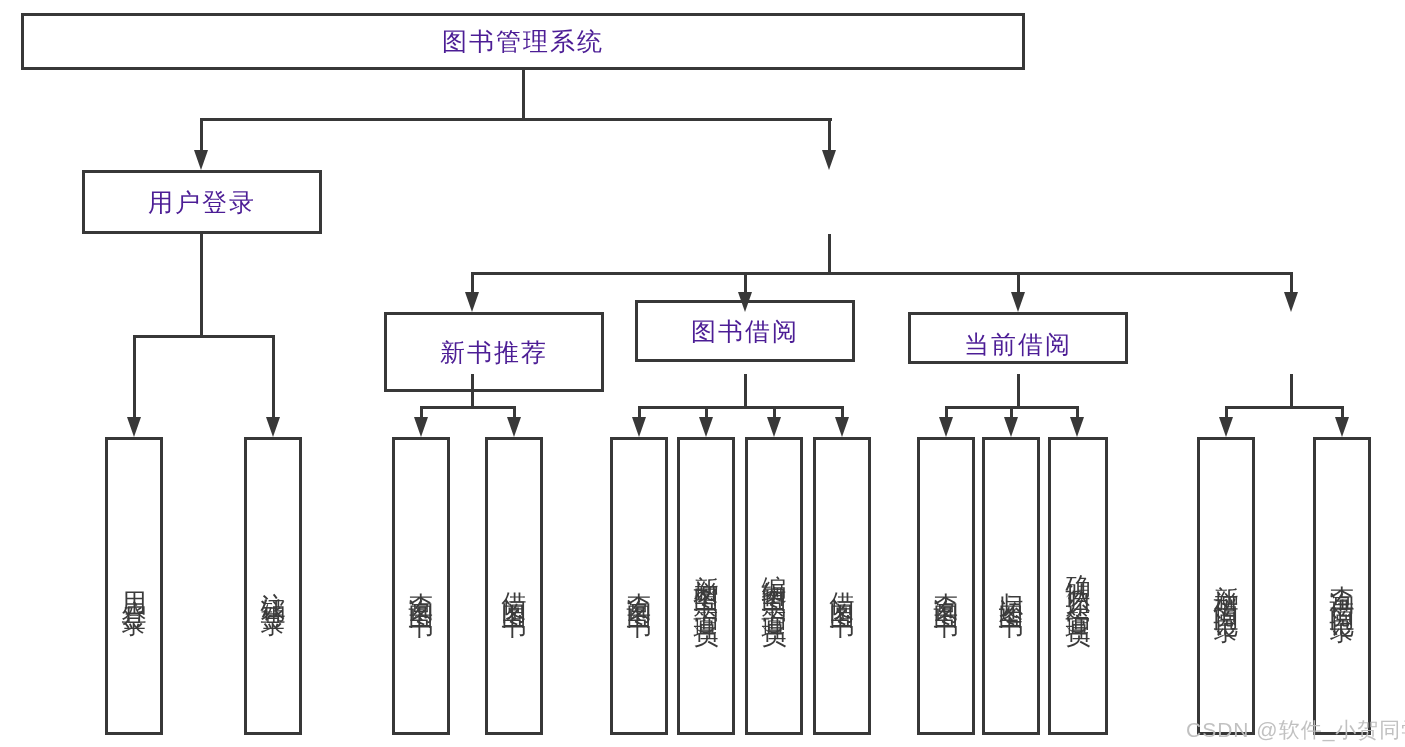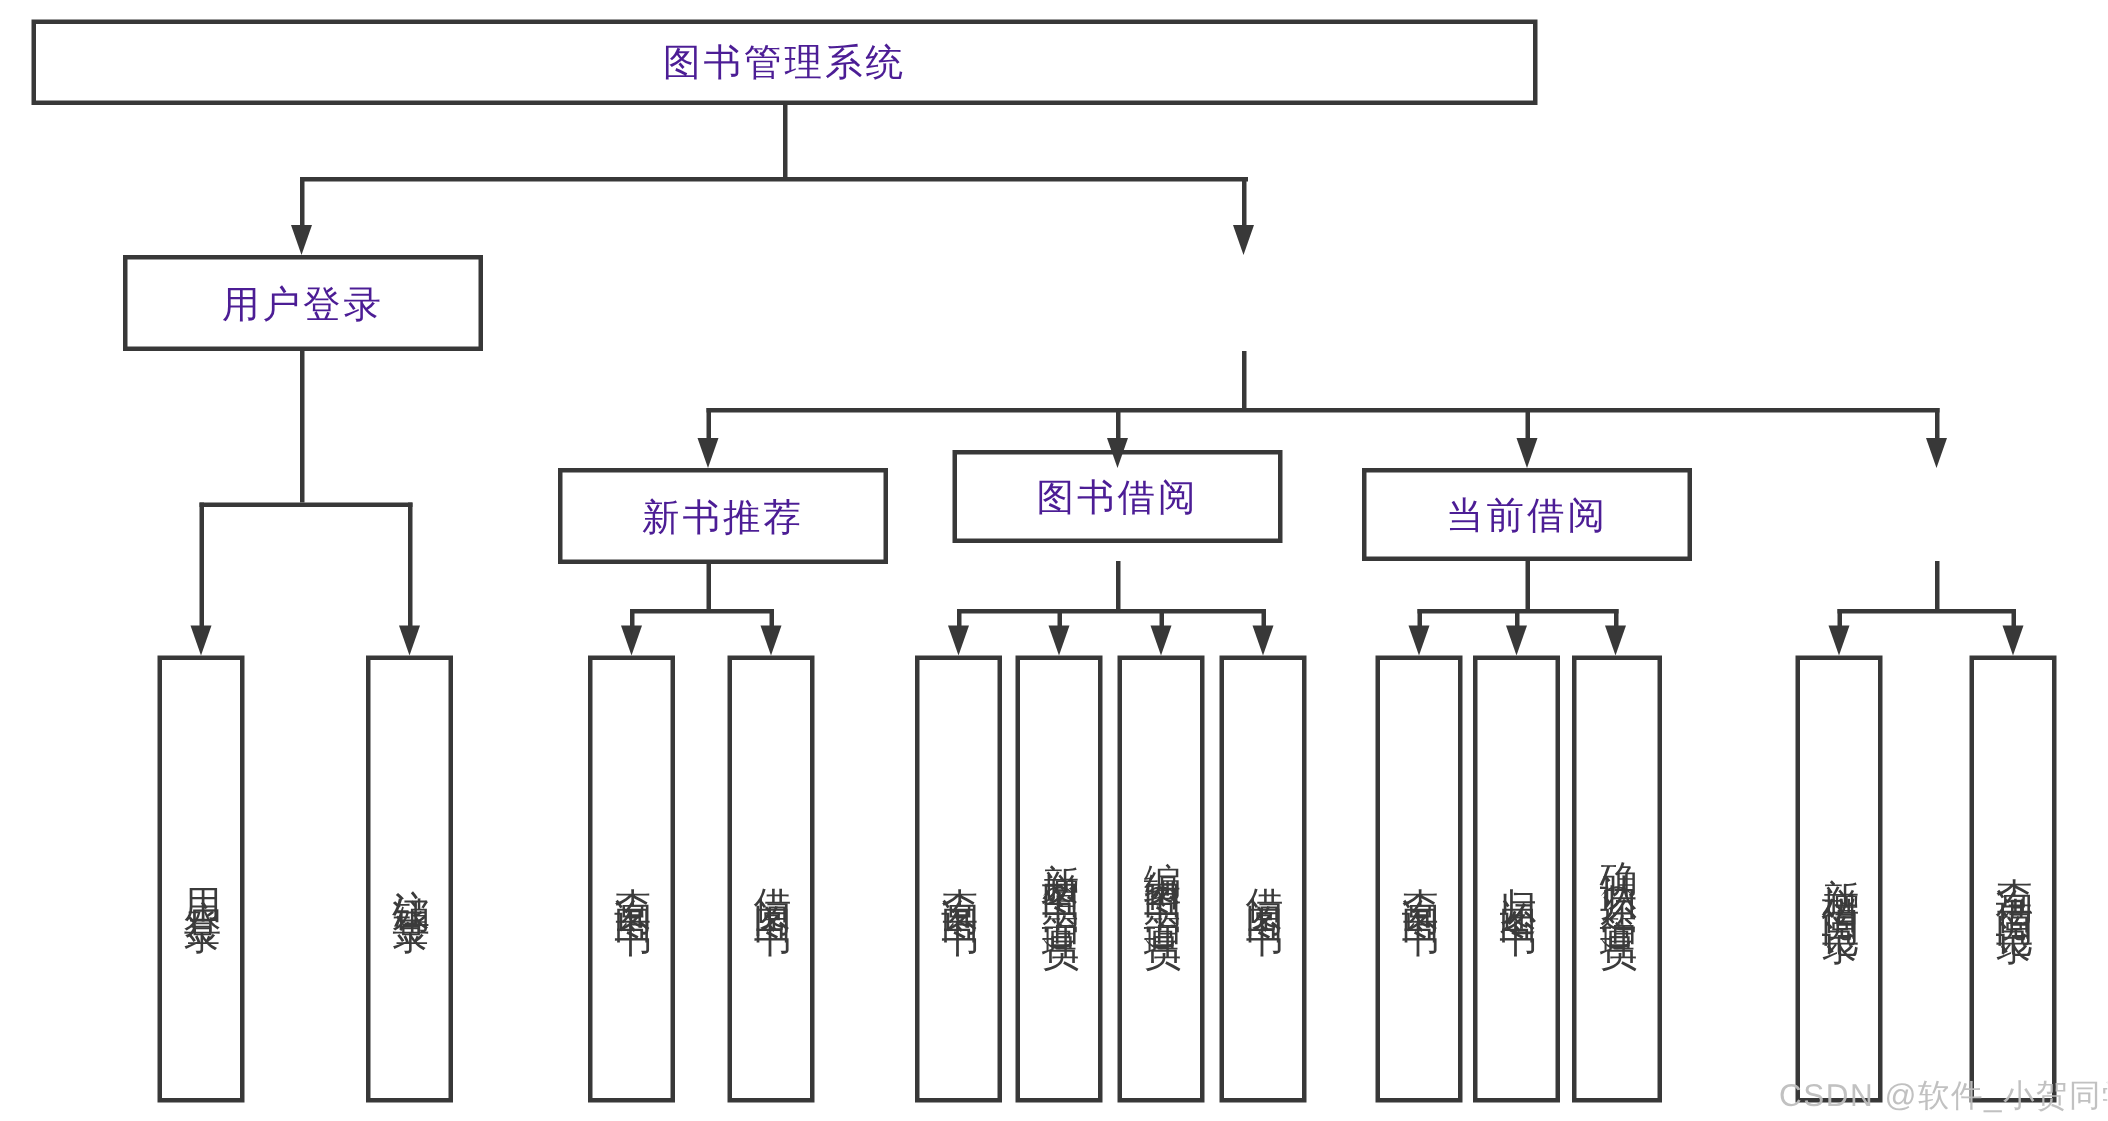--- a/index.html
+++ b/index.html
@@ -64,27 +64,27 @@
 <div id="canvas">
 
   <div class="box" style="left:21px; top:13px; width:1004px; height:57px;">
     <span class="hlabel">图书管理系统</span>
   </div>
 
   <div class="box" style="left:82px; top:170px; width:240px; height:64px;">
     <span class="hlabel">用户登录</span>
   </div>
 
-  <div class="box" style="left:372px; top:312px; width:220px; height:64px;">
+  <div class="box" style="left:384px; top:312px; width:220px; height:80px;">
     <span class="hlabel">新书推荐</span>
   </div>
   <div class="box" style="left:635px; top:300px; width:220px; height:62px;">
     <span class="hlabel">图书借阅</span>
   </div>
-  <div class="box" style="left:908px; top:312px; width:220px; height:62px;">
+  <div class="box" style="left:908px; top:312px; width:220px; height:52px;align-items:flex-end;">
     <span class="hlabel">当前借阅</span>
   </div>
 
   <div class="box vbox" style="left:105px; top:437px; width:58px; height:298px;">
     <span class="vlabel">用户登录</span>
   </div>
   <div class="box vbox" style="left:244px; top:437px; width:58px; height:298px;">
     <span class="vlabel">注销登录</span>
   </div>
 

